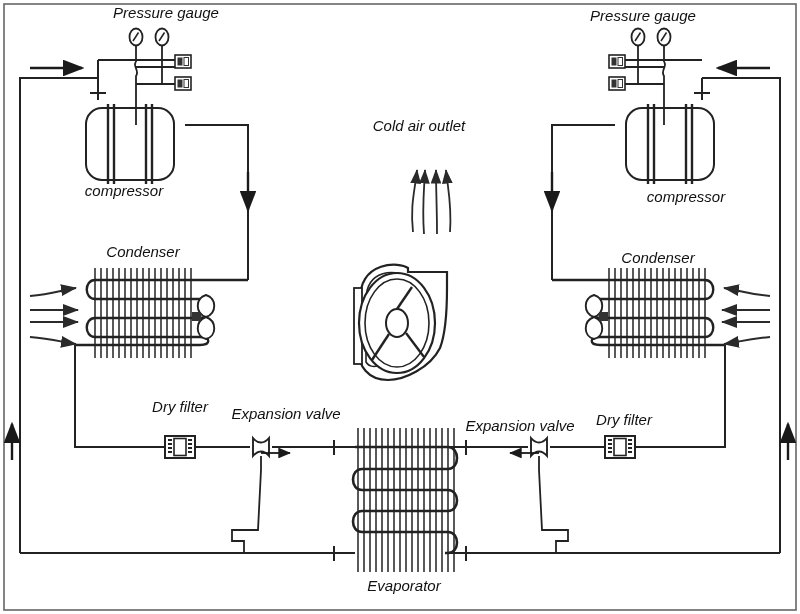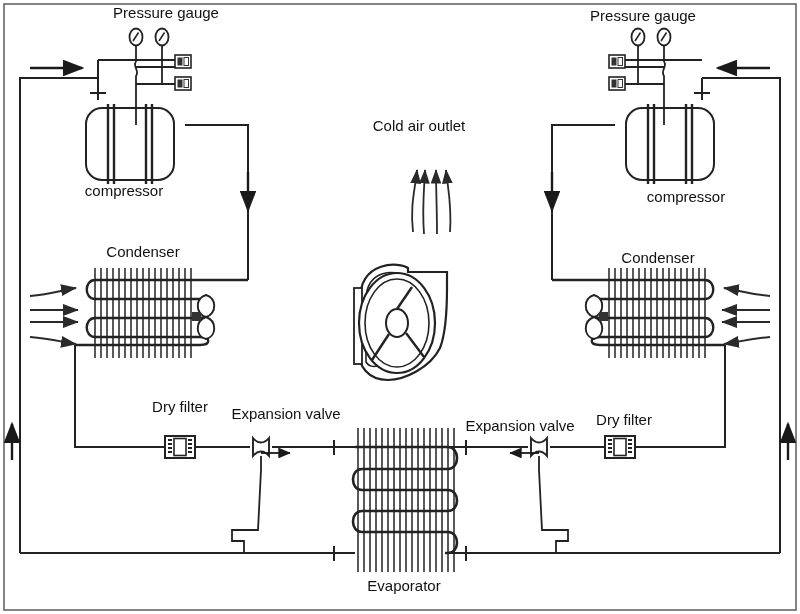--- a/index.html
+++ b/index.html
@@ -5,20 +5,21 @@
 <style>
   html,body{margin:0;padding:0;background:#ffffff;}
   body{
     font-family:"Liberation Sans", sans-serif;
     width:800px;height:614px;overflow:hidden;
   }
   #diagram-root{
     position:relative;
     width:800px;height:614px;
     background:#ffffff;
+    font-style:italic;
   }
   svg#schematic{display:block;width:800px;height:614px;}
   .lbl{
     font-family:"Liberation Sans", sans-serif;
     font-size:15px;
     fill:#111111;
     text-anchor:middle;
     dominant-baseline:middle;
   }
 </style>

